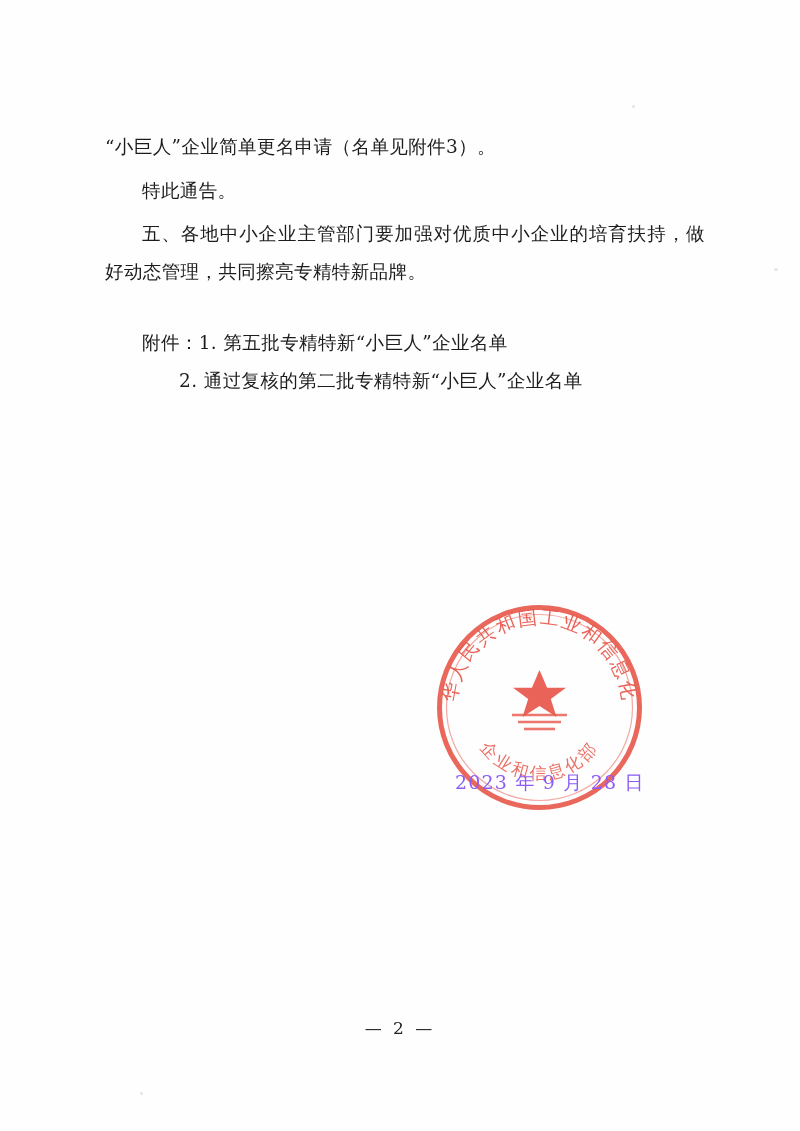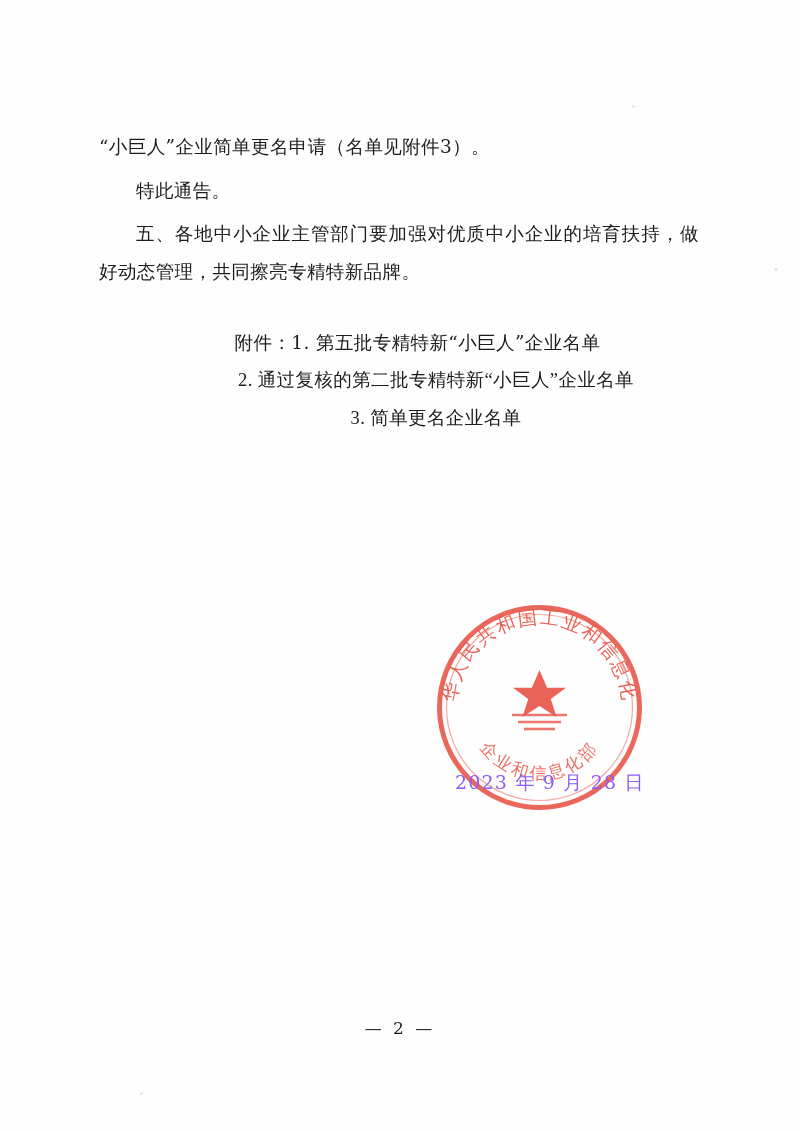--- a/index.html
+++ b/index.html
@@ -15,21 +15,21 @@
     color: #1a1a1a;
     overflow: hidden;
   }
   .page {
     position: absolute;
     inset: 0;
     background: #fefefe;
   }
   .doc-body {
     position: absolute;
-    left: 99px;
+    left: 105px;
     top: 128px;
     width: 600px;
   }
   p.para {
     margin: 0 0 6px 0;
     font-size: 18.5px;
     line-height: 2.03;
     letter-spacing: 0.4px;
     text-align: justify;
     color: #1c1c1c;
@@ -39,28 +39,26 @@
   }
   .attach-block {
     margin-top: 34px;
   }
   .attach-line {
     font-size: 18.5px;
     line-height: 2.05;
     letter-spacing: 0.4px;
     color: #1c1c1c;
     margin: 0;
-    text-align: center;
   }
   .attach-line.first {
     text-indent: 37px;
   }
   .attach-line.sub {
     text-indent: 74px;
-    font-family: Liberation Serif, serif;
   }
   
   .seal-wrap {
     position: absolute;
     left: 432px;
     top: 600px;
     width: 215px;
     height: 215px;
   }
   .seal {
@@ -112,21 +110,20 @@
     <p class="para">“小巨人”企业简单更名申请（名单见附件3）。</p>
 
 
     <p class="para indent">特此通告。</p>
 
     <p class="para indent">五、各地中小企业主管部门要加强对优质中小企业的培育扶持，做好动态管理，共同擦亮专精特新品牌。</p>
 
     <div class="attach-block">
       <p class="attach-line first"><span>附件：</span><span>1. 第五批专精特新“小巨人”企业名单</span></p>
       <p class="attach-line sub">2. 通过复核的第二批专精特新“小巨人”企业名单</p>
-      <p class="attach-line sub">3. 简单更名企业名单</p>
     </div>
 
   </div>
 
   <div class="seal-wrap">
     <div class="seal">
       <svg width="215" height="215" viewBox="0 0 215 215" aria-hidden="true">
         <defs>
           <path id="arcTop" d="M 24,107.5 A 83.5,83.5 0 0 1 191,107.5" fill="none"></path>
           <path id="arcBottom" d="M 36,107.5 A 71.5,71.5 0 0 0 179,107.5" fill="none"></path>

